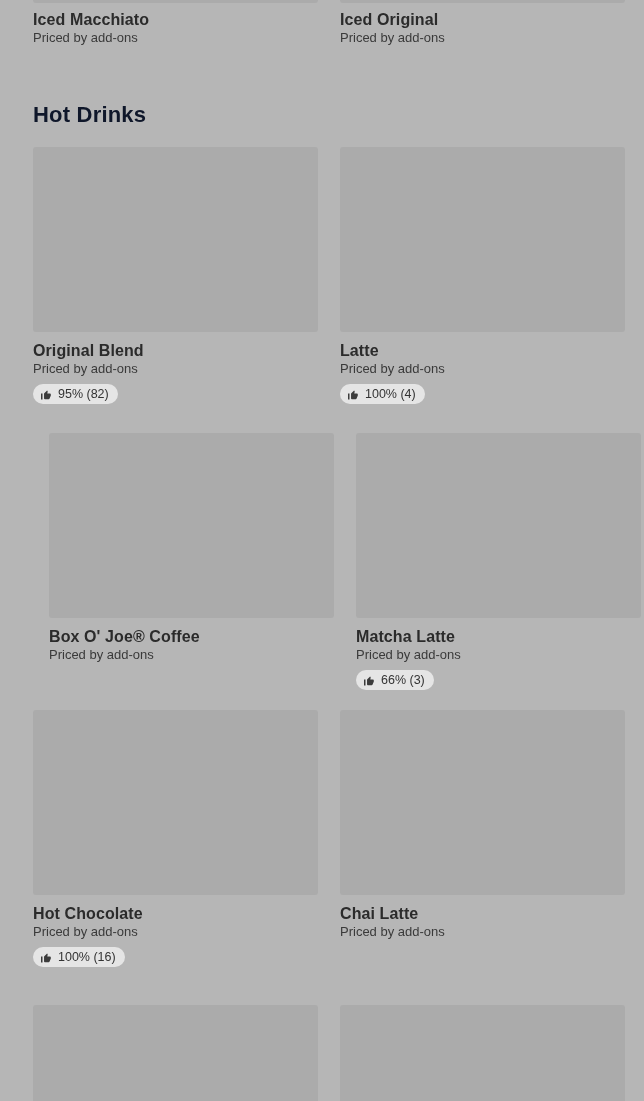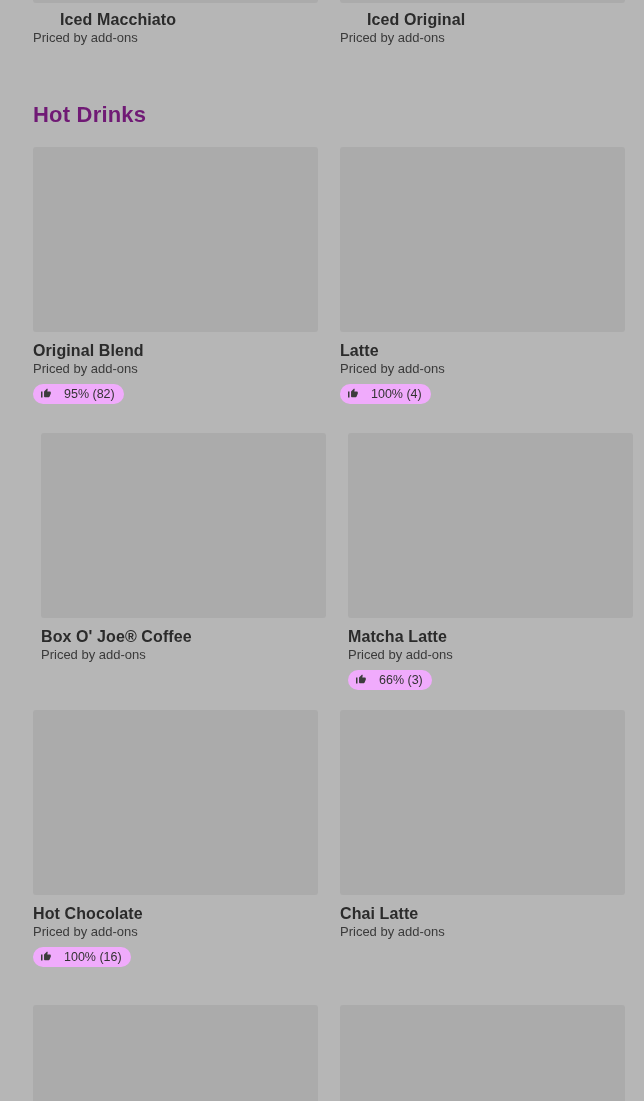--- a/index.html
+++ b/index.html
@@ -57,26 +57,26 @@
 
   .card-price {
     font-size: 13px;
     font-weight: 400;
     color: #3a3a3a;
     line-height: 17px;
   }
 
   .rating-badge {
     display: inline-flex;
-    align-items: flex-start;
-    gap: 12px;
+    align-items: flex-end;
+    gap: 6px;
     margin-top: 7px;
     padding: 3px 9px 3px 7px;
     border-radius: 11px;
-    background: #f0abfc;
+    background: #e5e5e5;
     font-size: 12.5px;
     color: #333333;
     line-height: 14px;
     white-space: nowrap;
   }
 
   .thumb-icon {
     width: 12px;
     height: 12px;
     display: inline-block;
@@ -94,37 +94,37 @@
     left: 0;
     width: 644px;
   }
   .top-row .card-image-stub {
     width: 285px;
     height: 3px;
     background: #ababab;
     border-radius: 0 0 3px 3px;
     display: block;
   }
-  .top-row .card-title { margin-top: 7px; margin-left: 27px; }
+  .top-row .card-title { margin-top: 7px; }
 
   
   .section-heading {
     position: absolute;
     top: 101px;
     left: 33px;
     font-size: 22px;
     font-weight: 700;
-    color: #701a75;
+    color: #0f172a;
     line-height: 27px;
     letter-spacing: 0.2px;
   }
 
   
   .row-1 { position: absolute; top: 147px; left: 0; width: 593px; }
-  .row-2 { position: absolute; top: 433px; left: 8px; width: 552px; }
+  .row-2 { position: absolute; top: 433px; left: 16px; width: 552px; }
   .row-3 { position: absolute; top: 710px; left: 0; width: 560px; }
   .row-4 { position: absolute; top: 1005px; left: 0; width: 644px; }
 
   .row-4 .card-image { height: 96px; border-radius: 3px 3px 0 0; }
 </style>
 </head>
 <body>
 
 <div class="page">
 

